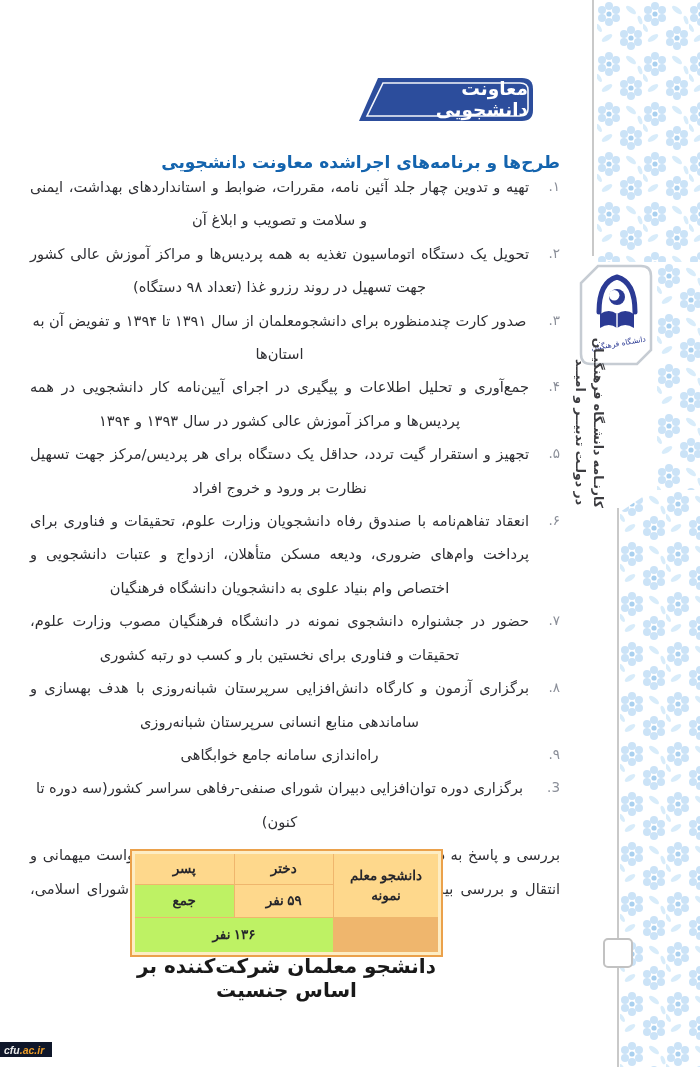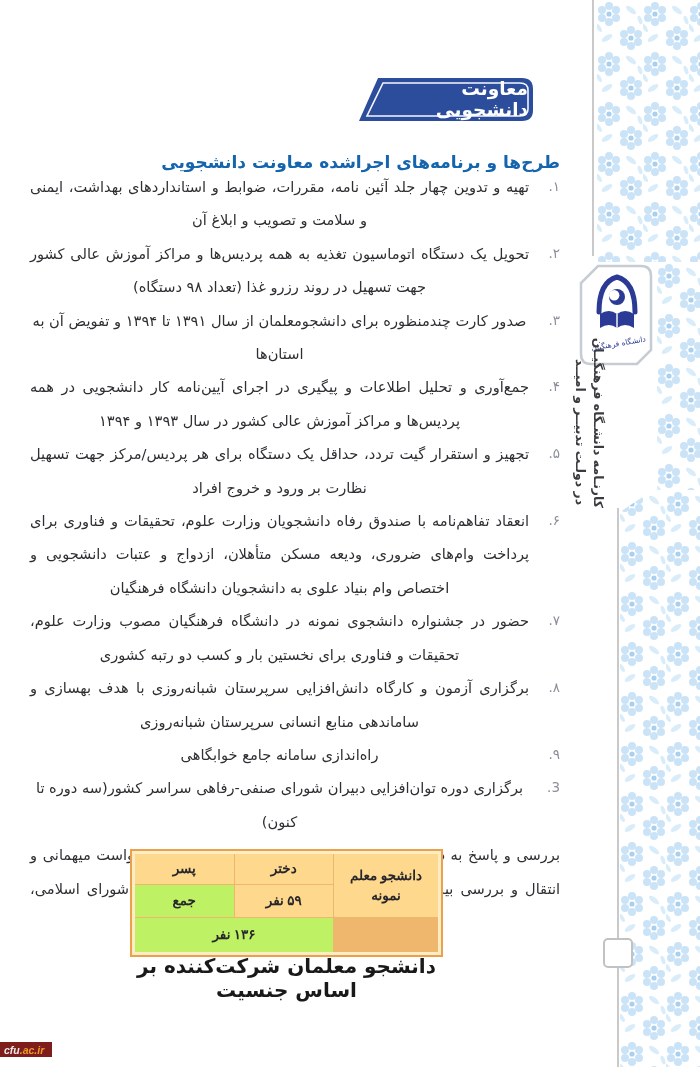--- a/index.html
+++ b/index.html
@@ -47,21 +47,21 @@
   .stat-grid{display:grid;grid-template-columns:104px 1fr 1fr;grid-template-rows:30px 32px 34px;
     gap:1px;background:#efb66d;}
   .cell{background:#fed88c;display:flex;align-items:center;justify-content:center;
     font-weight:bold;font-size:13.5px;color:#26262b;text-align:center;line-height:1.45;padding:0 4px;font-family:Liberation Serif, serif;}
   .cell-rowhead{grid-column:1;grid-row:1/3;}
   .cell-total{background:#bef264;}
   .cell-total-value{grid-column:2/4;}
   .table-caption{position:absolute;left:130px;top:954px;width:313px;text-align:center;
     direction:rtl;font-weight:bold;font-size:20px;color:#191919;}
   
-  .watermark{position:absolute;left:0;top:1042px;width:52px;height:15px;background:#7f1d1d;
+  .watermark{position:absolute;left:0;top:1042px;width:52px;height:15px;background:#0f172a;
     display:flex;align-items:center;padding-left:4px;box-sizing:border-box;
     font-family:"Liberation Sans", sans-serif;font-style:italic;font-weight:bold;font-size:10.5px;}
   .wm-prefix{color:#ececec;}
   .wm-suffix{color:#eb9c29;}
 </style>
 </head>
 <body>
 
 <svg width="0" height="0" style="position:absolute" aria-hidden="true">
   <defs>

